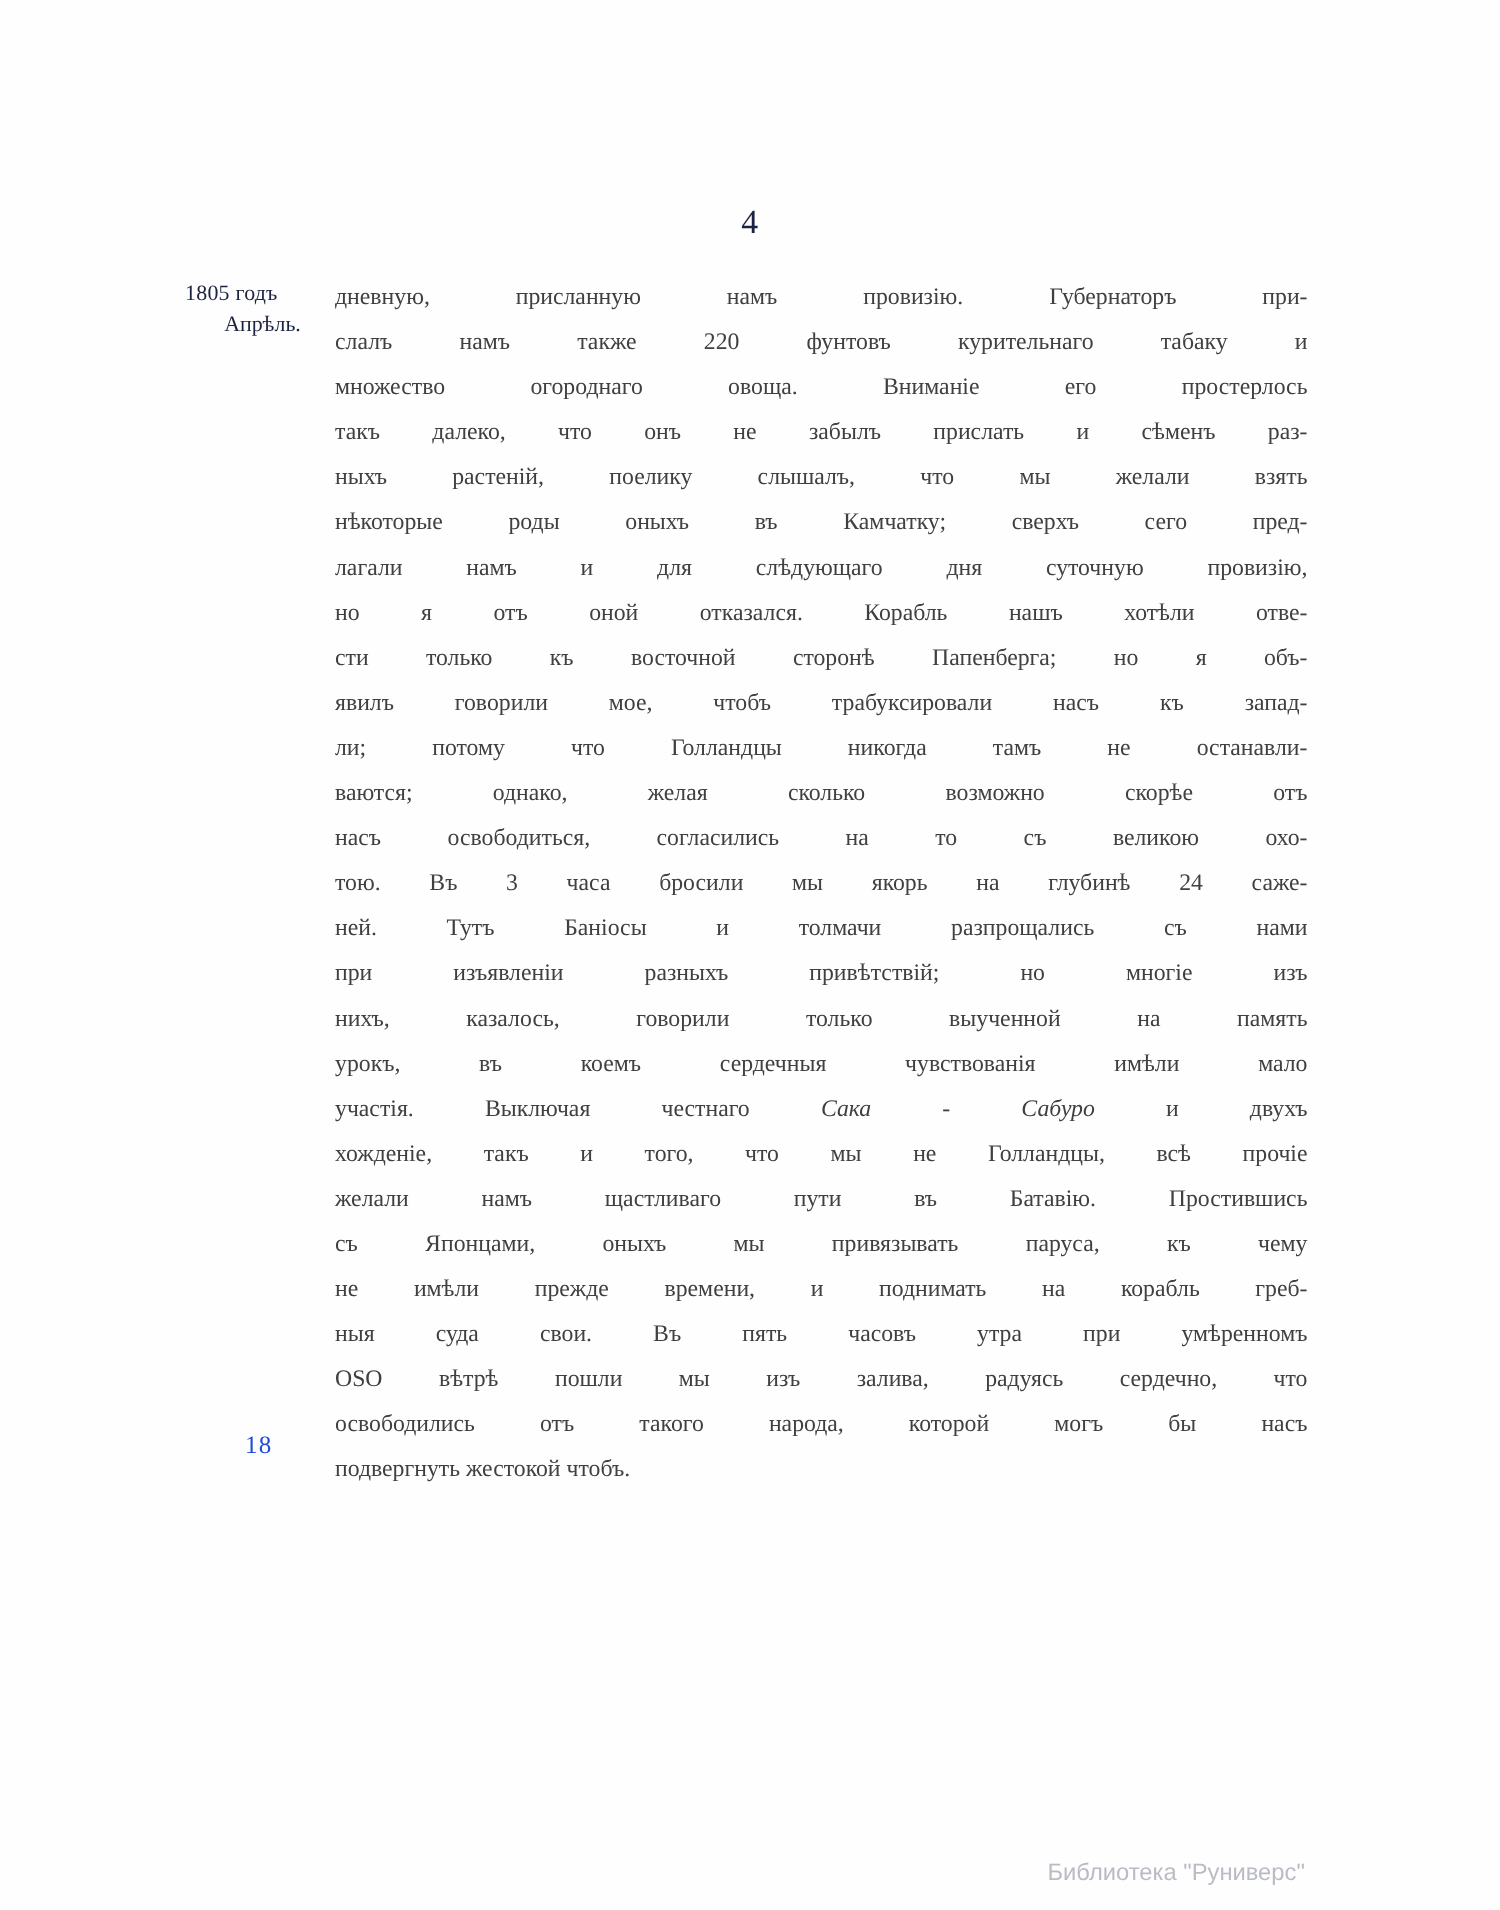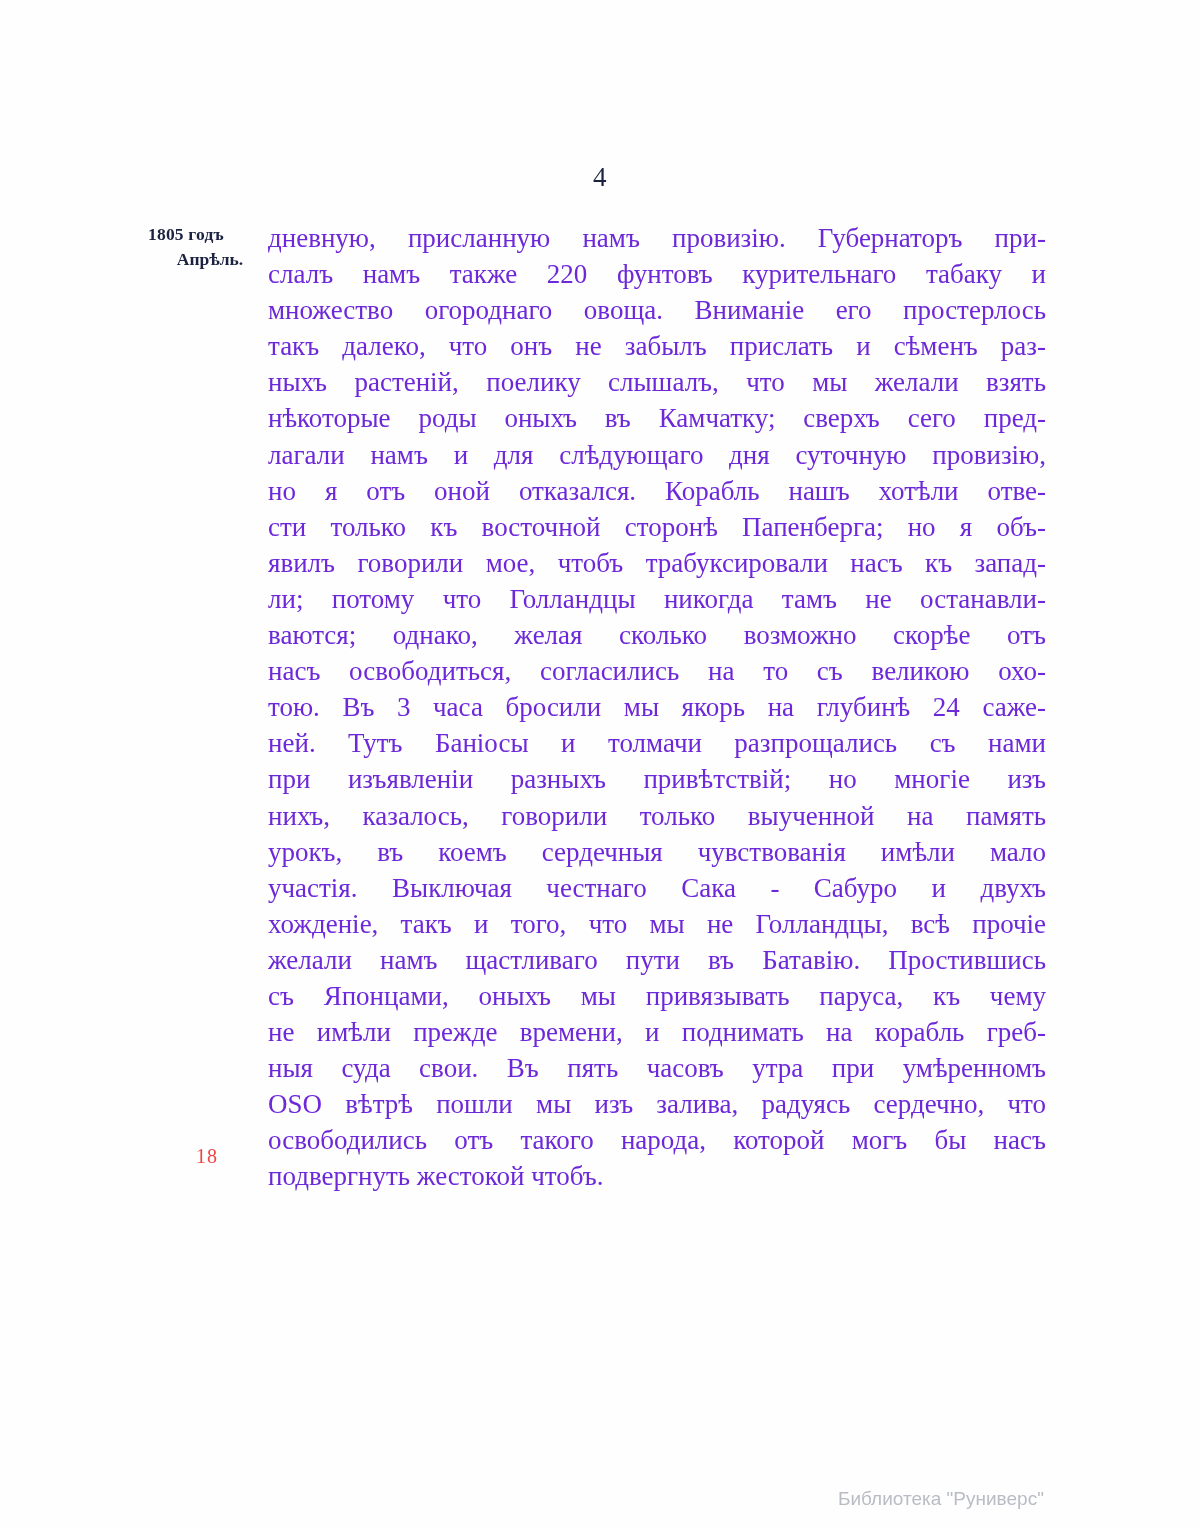--- a/index.html
+++ b/index.html
@@ -31,52 +31,51 @@
     letter-spacing: 0.5px;
   }
   .margin-note {
     position: absolute;
     top: 222px;
     left: 148px;
     width: 130px;
     font-size: 17.5px;
     line-height: 1.45;
     color: #1b2340;
-    font-weight: bold;
   }
   .margin-note .line-1 { display: block; letter-spacing: 0.2px; }
   .margin-note .line-2 { display: block; text-align: center; padding-right: 6px; }
   .signature {
     position: absolute;
     top: 1145px;
     left: 196px;
     font-size: 20px;
     letter-spacing: 1px;
-    color: #ef4444;
+    color: #1d4ed8;
   }
   .body-text {
     position: absolute;
     top: 220px;
     left: 268px;
     width: 778px;
-    font-size: 27px;
+    font-size: 19px;
     line-height: 36.1px;
-    color: #6d28d9;
+    color: #404040;
     text-align: justify;
   }
   .body-text .ln {
     display: block;
     white-space: nowrap;
     text-align: justify;
     text-align-last: justify;
   }
   .body-text .ln.last {
     text-align-last: left;
   }
-  .ital { }
+  .ital { font-style: italic; }
   .watermark {
     position: absolute;
     left: 838px;
     top: 1488px;
     font-size: 19px;
     color: #b9bcc4;
     font-family: "Liberation Sans", sans-serif;
   }
 </style>
 </head>

